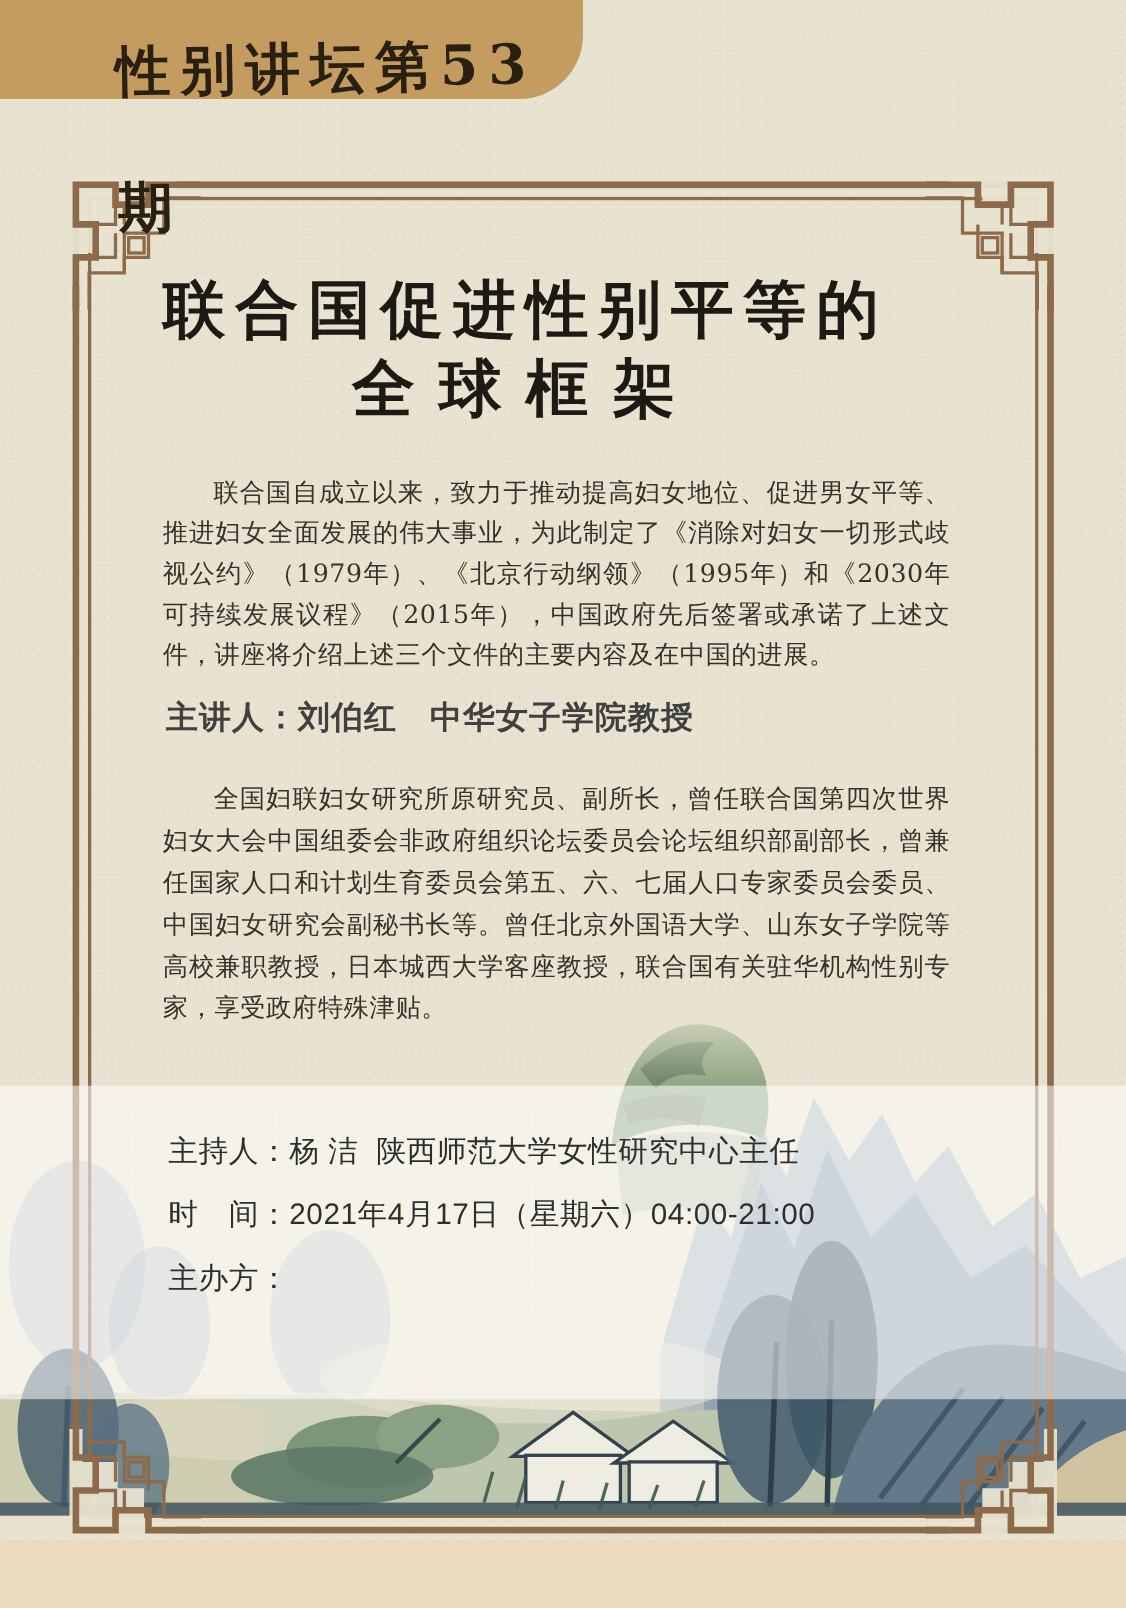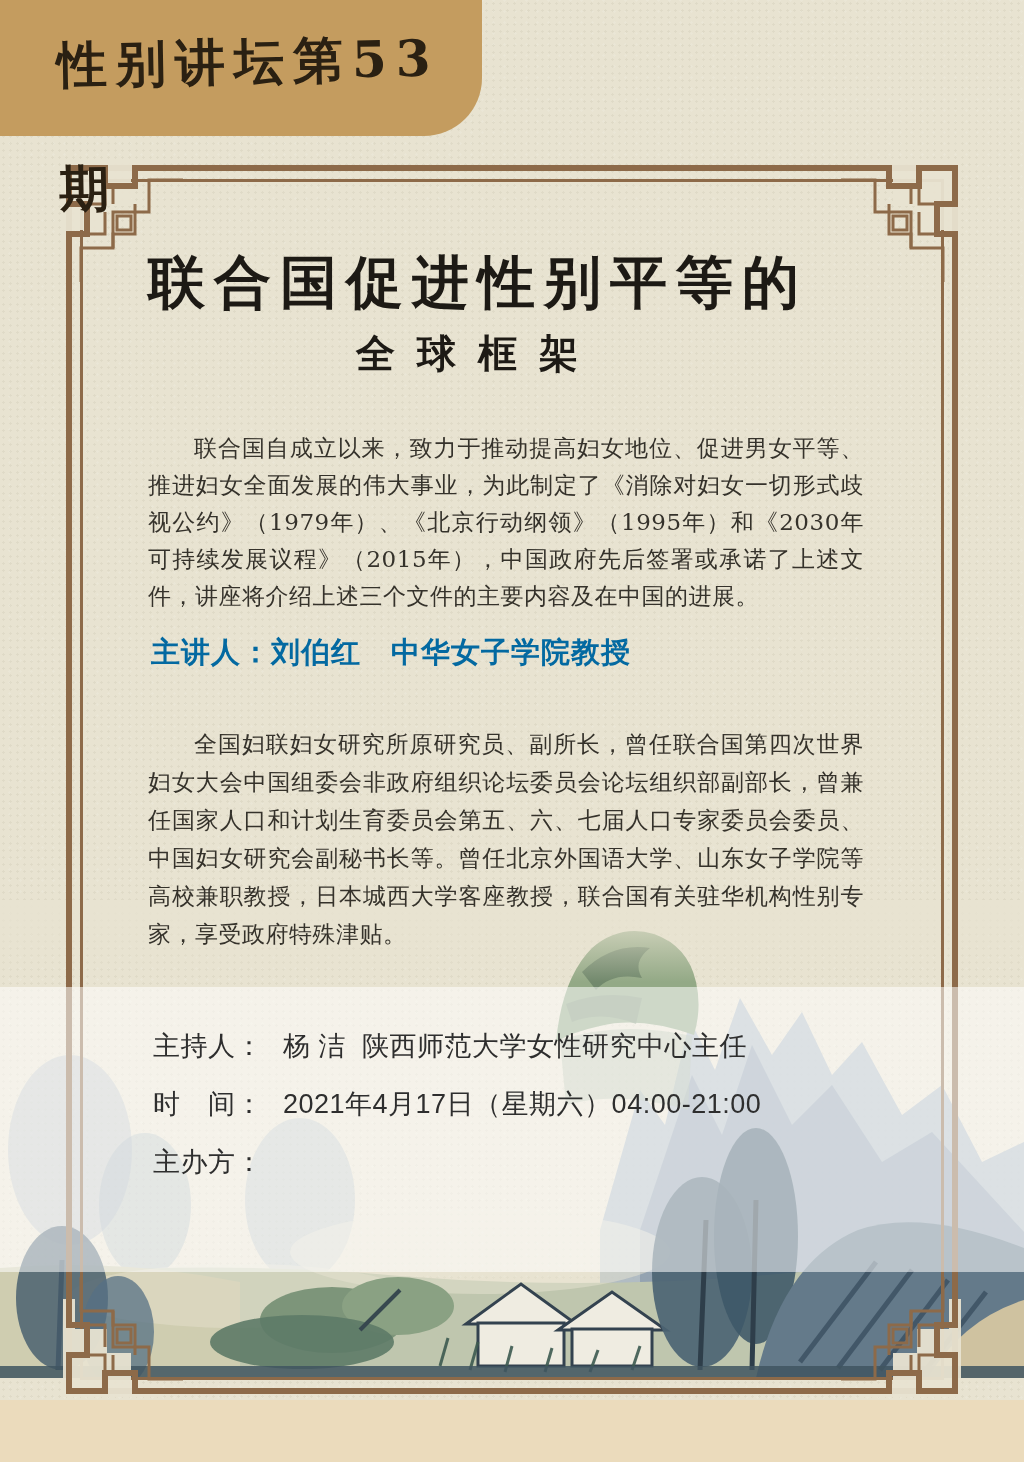--- a/index.html
+++ b/index.html
@@ -40,61 +40,62 @@
   .corner.tr{left:841px;top:162px;transform:scaleX(-1);}
   .corner.bl{left:63px;top:1277px;transform:scaleY(-1);}
   .corner.br{left:841px;top:1277px;transform:scale(-1,-1);}
   
   .overlay-band{
     position:absolute;left:0;top:987px;width:1024px;height:285px;
     background:var(--overlay-white,rgba(255,255,255,.55));z-index:3;
   }
   
   .banner{
-    position:absolute;left:0;top:0;width:482px;height:136px;z-index:4;
+    position:absolute;left:0;top:0;width:482px;height:90px;z-index:4;
     background:var(--banner-bg,#c49c5f);
     border-radius:0 0 58px 0;
+    padding-left:48px;
   }
   .banner-text{
     display:block;padding-left:58px;line-height:124px;
     font-family:"DejaVu Serif",serif;font-weight:700;
     font-size:50px;letter-spacing:9px;color:#2a2012;
     transform:rotate(-1deg);
   }
   
   .title{
     position:absolute;left:66px;top:246px;width:824px;z-index:5;
     text-align:center;color:#1d1a15;
     font-family:"DejaVu Serif",serif;font-weight:700;
   }
   .title-line1{display:block;font-size:57px;line-height:72px;letter-spacing:9px;}
-  .title-line2{display:block;font-size:39px;line-height:72px;letter-spacing:22px;font-family:Liberation Serif, serif;}
+  .title-line2{display:block;font-size:57px;line-height:72px;letter-spacing:22px;}
   
   .para{
     position:absolute;left:148px;width:716px;z-index:5;
     font-family:"DejaVu Serif",serif;
     font-size:23px;line-height:37px;color:#35322b;
     text-align:justify;text-indent:2em;letter-spacing:.5px;margin:0;
   }
   .para.intro{top:403px;margin-top:27px;}
-  .para.bio{top:725px;line-height:38px;}
+  .para.bio{top:708px;line-height:38px;}
   .speaker-heading{
     position:absolute;left:151px;top:633px;z-index:5;
     font-family:"Liberation Sans",sans-serif;font-weight:600;
-    font-size:29px;color:#0369a1;letter-spacing:1px;margin:0;
+    font-size:29px;color:#404040;letter-spacing:1px;margin:0;
   }
   
   .details{position:absolute;left:153px;top:1028px;z-index:5;}
   .detail-row{
     display:flex;white-space:pre;line-height:36px;margin-bottom:22px;
     font-family:"Liberation Sans",sans-serif;font-weight:500;
     font-size:27px;color:var(--info-text,#2e2e2e);letter-spacing:.5px;
   }
   .detail-label{flex:0 0 auto;text-align:center;}
-  .detail-value{flex:0 0 auto;margin-left:20px;}
+  .detail-value{flex:0 0 auto;}
 </style>
 </head>
 <body>
 
 <div class="poster">
   <div class="grain"></div>
 
   <svg class="painting" width="1024" height="478" viewBox="0 0 1024 478">
     <defs>
       <linearGradient id="fadeTop" x1="0" y1="0" x2="0" y2="1">

